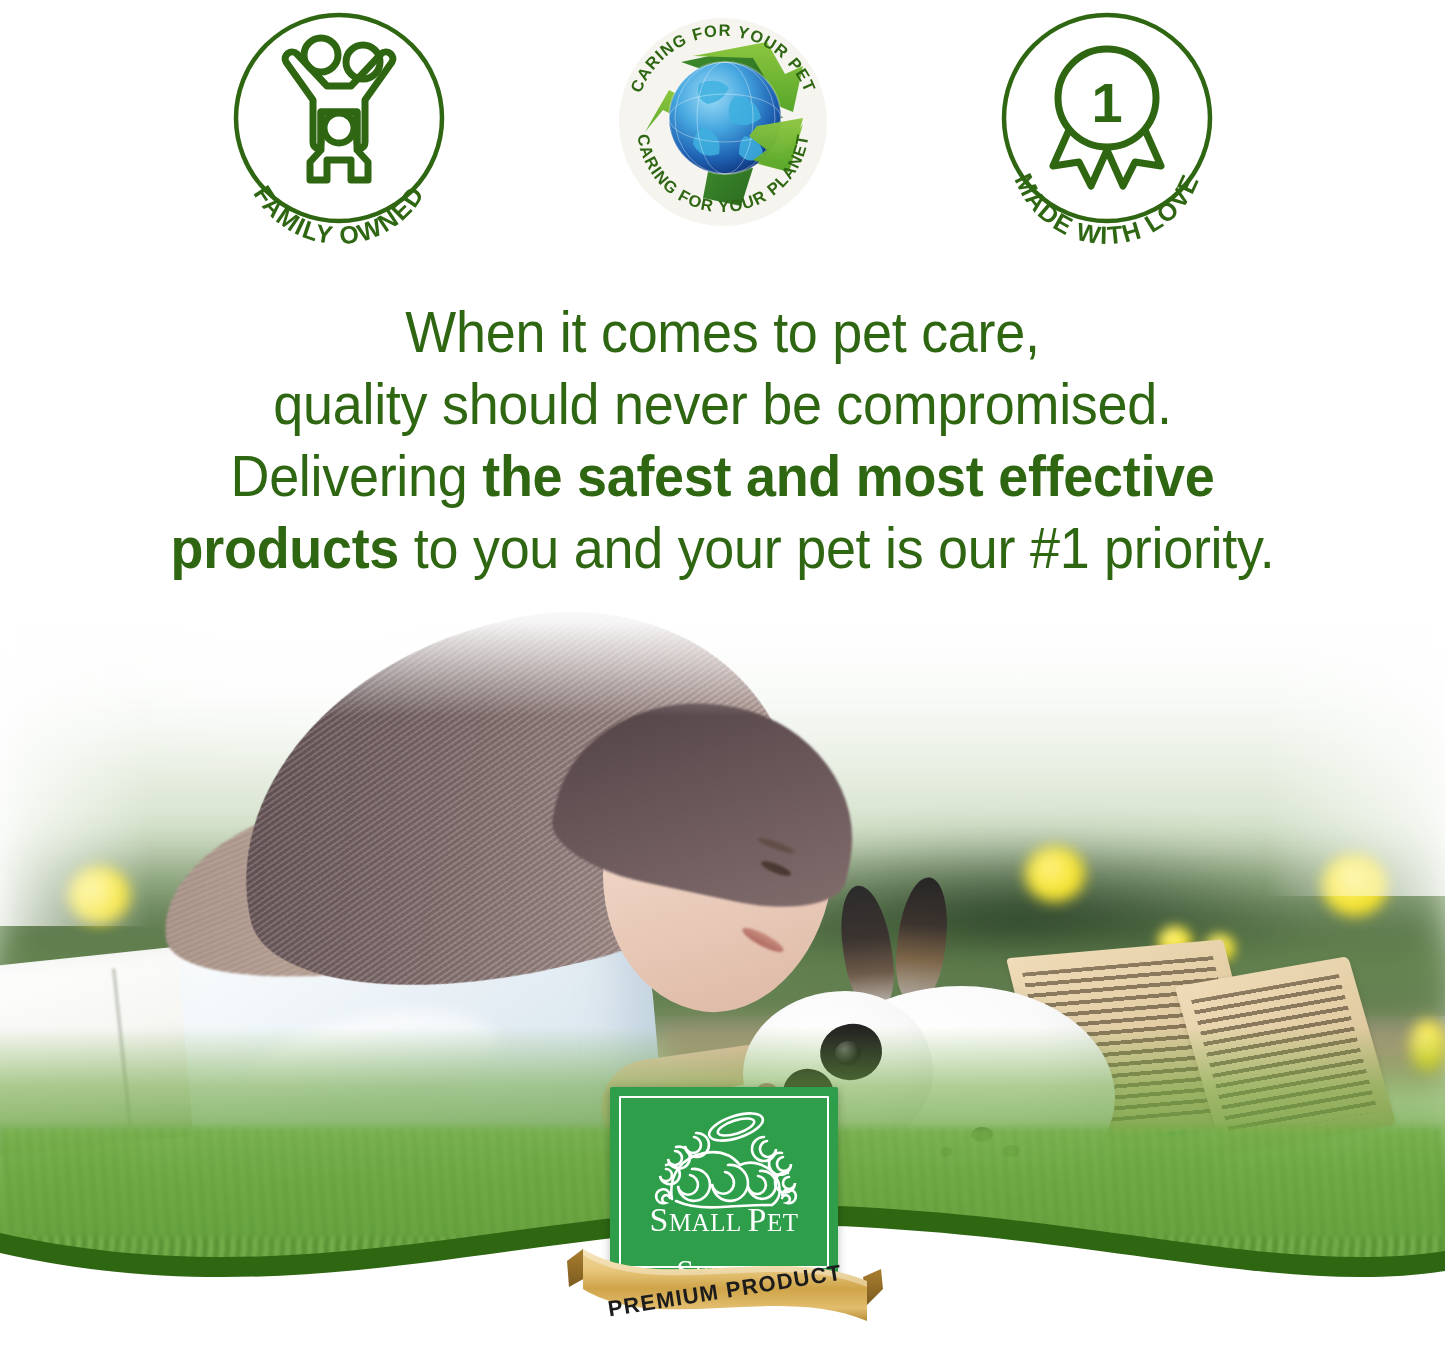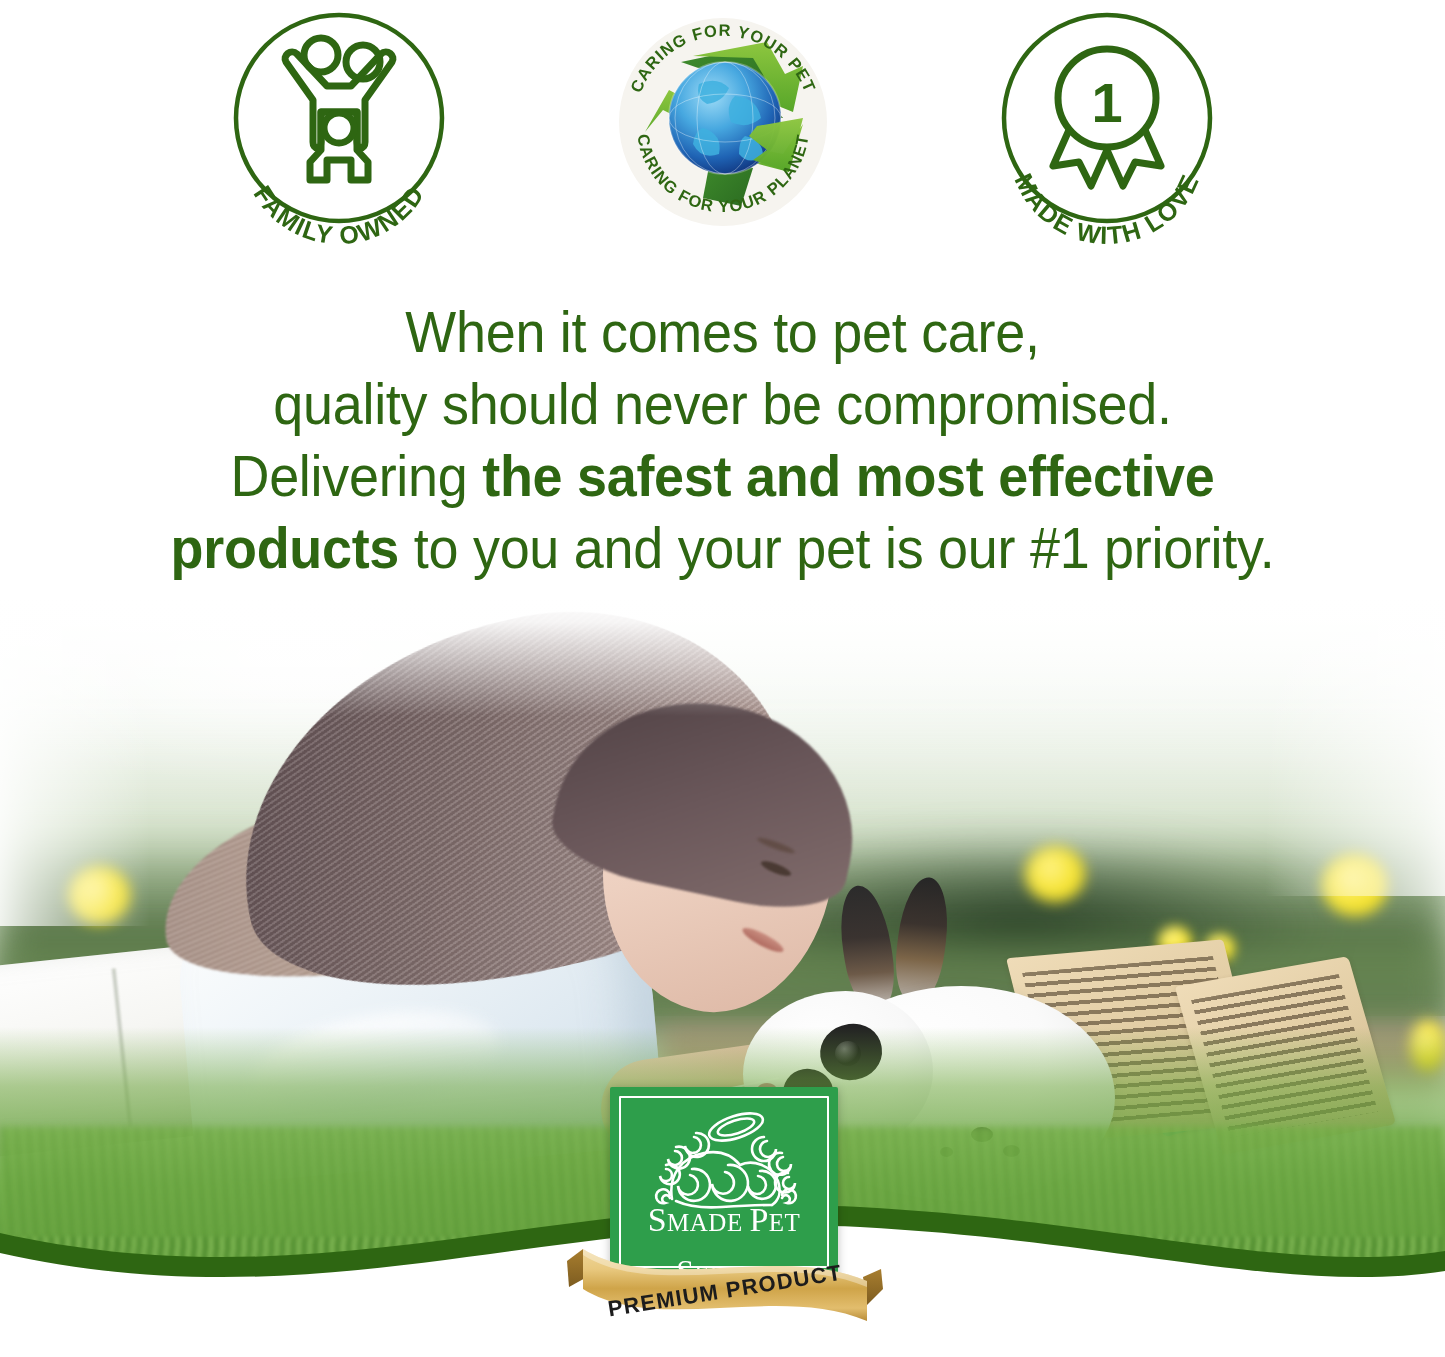--- a/index.html
+++ b/index.html
@@ -549,21 +549,21 @@
 
         <path d="M40,96 C36,72 50,54 72,50 C88,47 100,52 108,62
                  C120,56 140,62 146,78 C150,90 146,98 140,102"></path>
         <path d="M44,98 q18,8 46,6 q30,-2 50,-2"></path>
 
         <path d="M38,92 a7,7 0 1 0 -5,8 a4,4 0 1 1 5,-5"></path>
         <path d="M150,92 a7,7 0 1 1 5,8 a4,4 0 1 0 -5,-5"></path>
       </g>
     </svg>
     <div class="logo-txt">
-      <span class="l1"><span>S</span><span class="sm">MADE </span><span>P</span><span class="sm">ET</span></span>
+      <span class="l1"><span>S</span><span class="sm">MALL </span><span>P</span><span class="sm">ET</span></span>
       <span class="l2"><span class="sm">··</span><span>S</span><span class="sm">ELECT</span><span class="sm">··</span></span>
     </div>
     <div class="logo-flourish">∾∾</div>
   </div>
 
   <svg class="ribbon" viewBox="0 0 316 96">
     <defs>
       <linearGradient id="gold" x1="0" y1="0" x2="0" y2="1">
         <stop offset="0%" stop-color="#f0d79a"></stop>
         <stop offset="28%" stop-color="#e8c87e"></stop>

